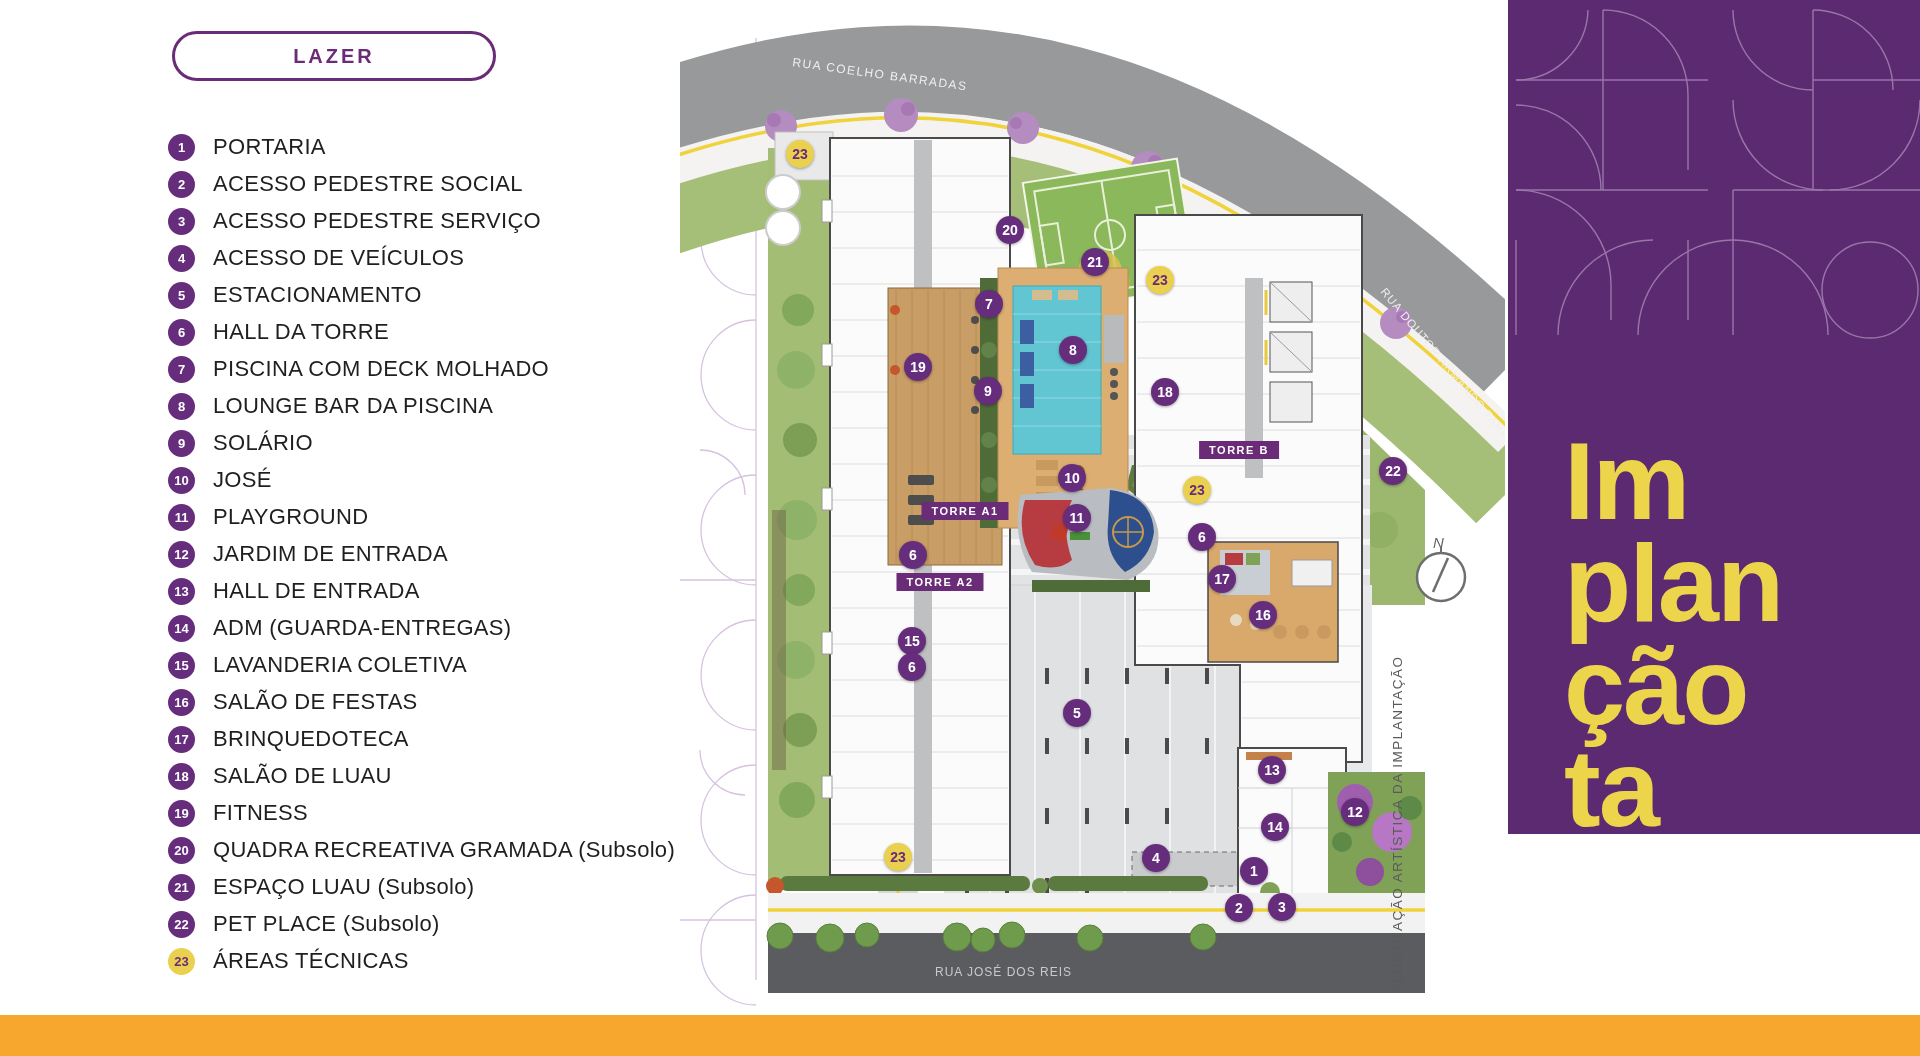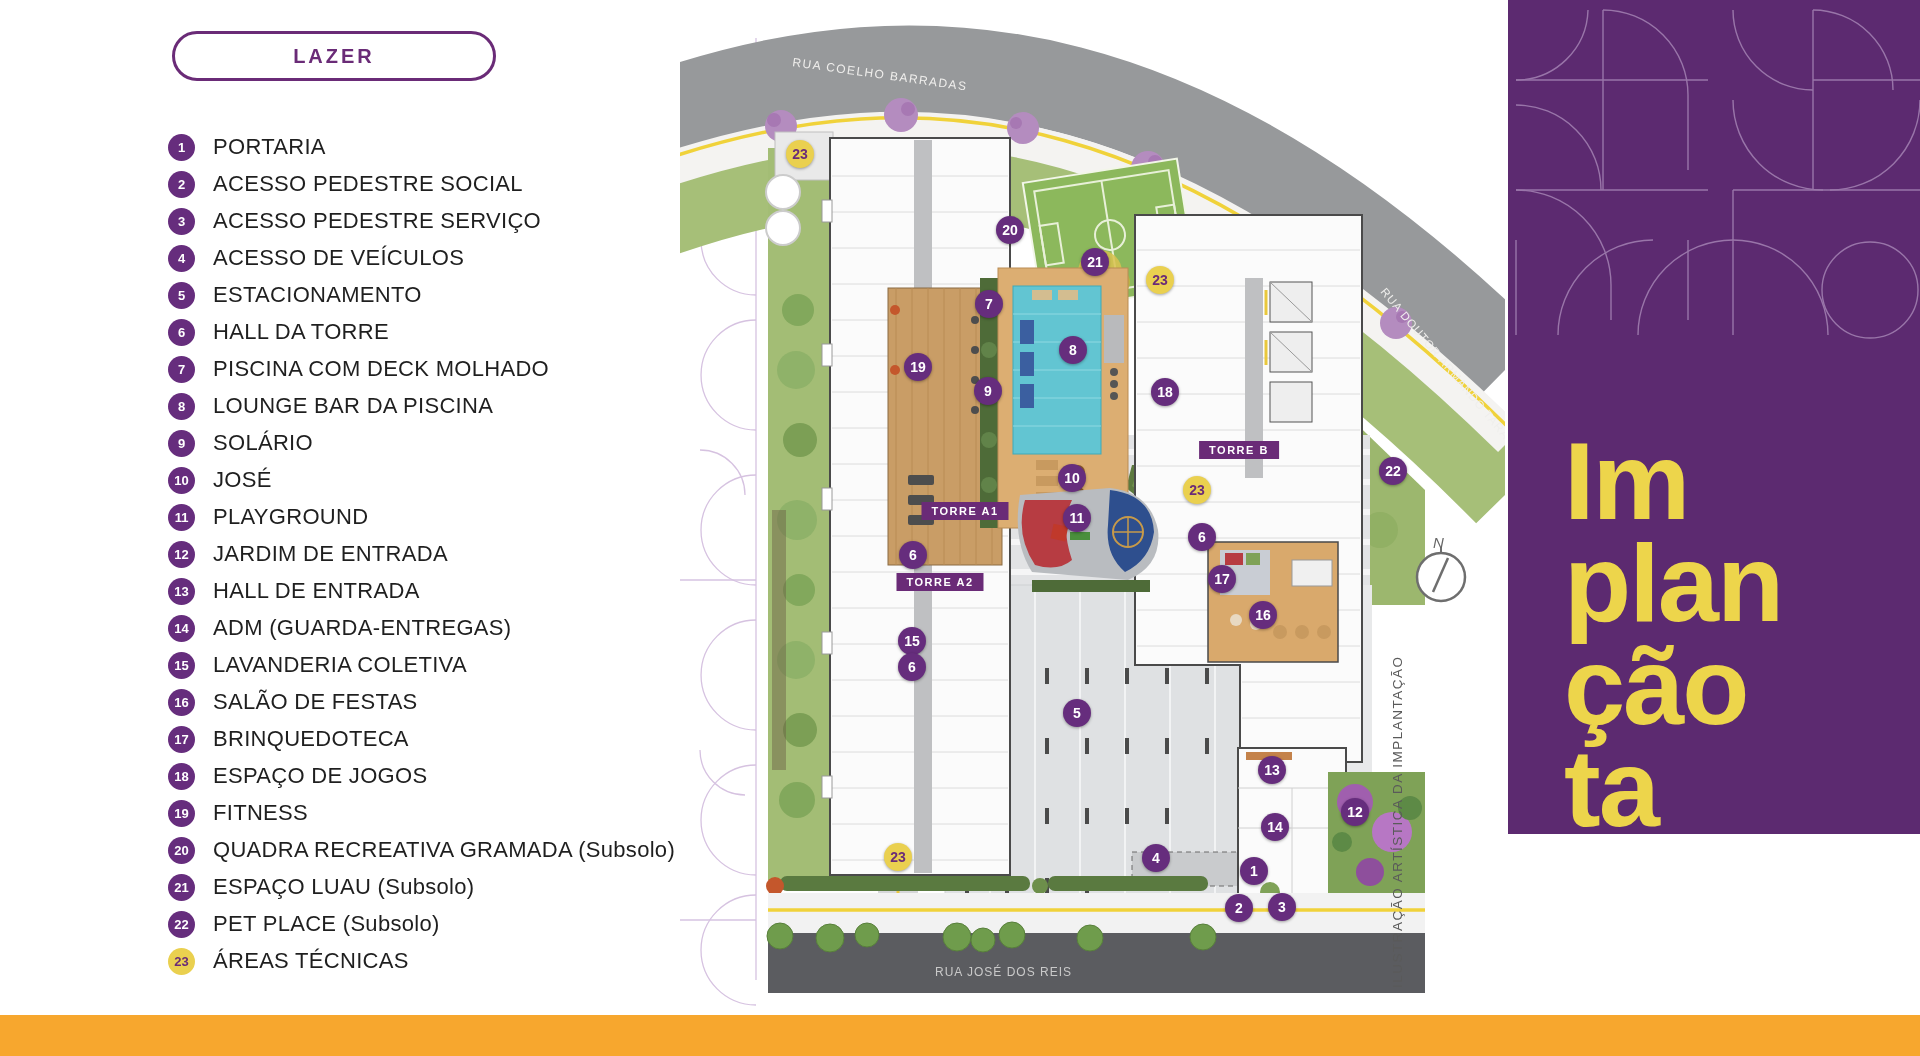--- a/index.html
+++ b/index.html
@@ -120,21 +120,21 @@
       <div class="lg-row">
         <span class="lg-badge">16</span>
         <span class="lg-label">SALÃO DE FESTAS</span>
       </div>
       <div class="lg-row">
         <span class="lg-badge">17</span>
         <span class="lg-label">BRINQUEDOTECA</span>
       </div>
       <div class="lg-row">
         <span class="lg-badge">18</span>
-        <span class="lg-label">ESPAÇO DE JOGOS</span>
+        <span class="lg-label">SALÃO DE LUAU</span>
       </div>
       <div class="lg-row">
         <span class="lg-badge">19</span>
         <span class="lg-label">FITNESS</span>
       </div>
       <div class="lg-row">
         <span class="lg-badge">20</span>
         <span class="lg-label">QUADRA RECREATIVA GRAMADA (Subsolo)</span>
       </div>
       <div class="lg-row">

